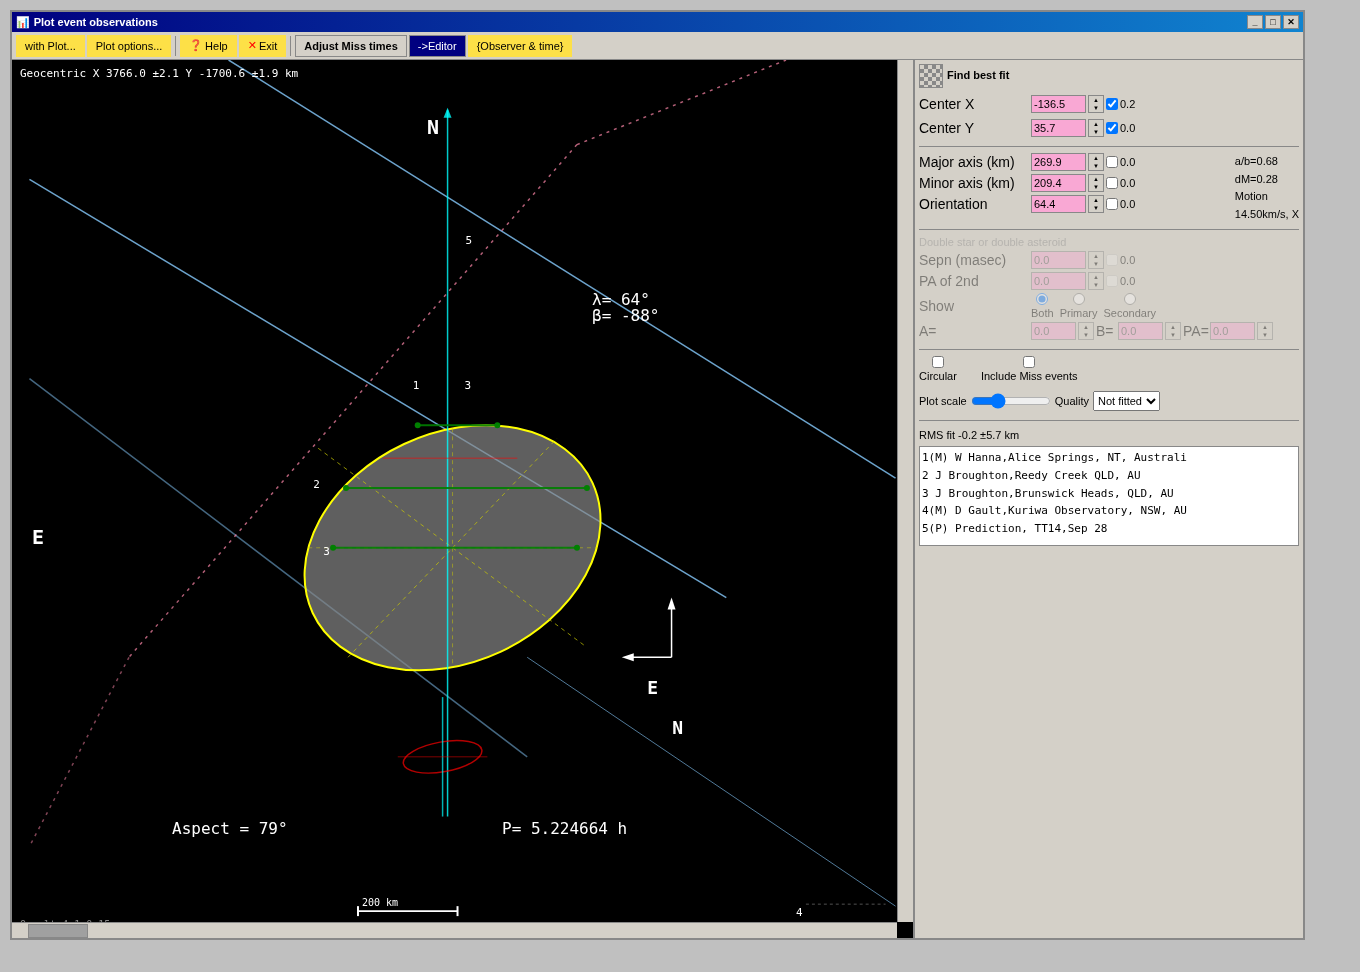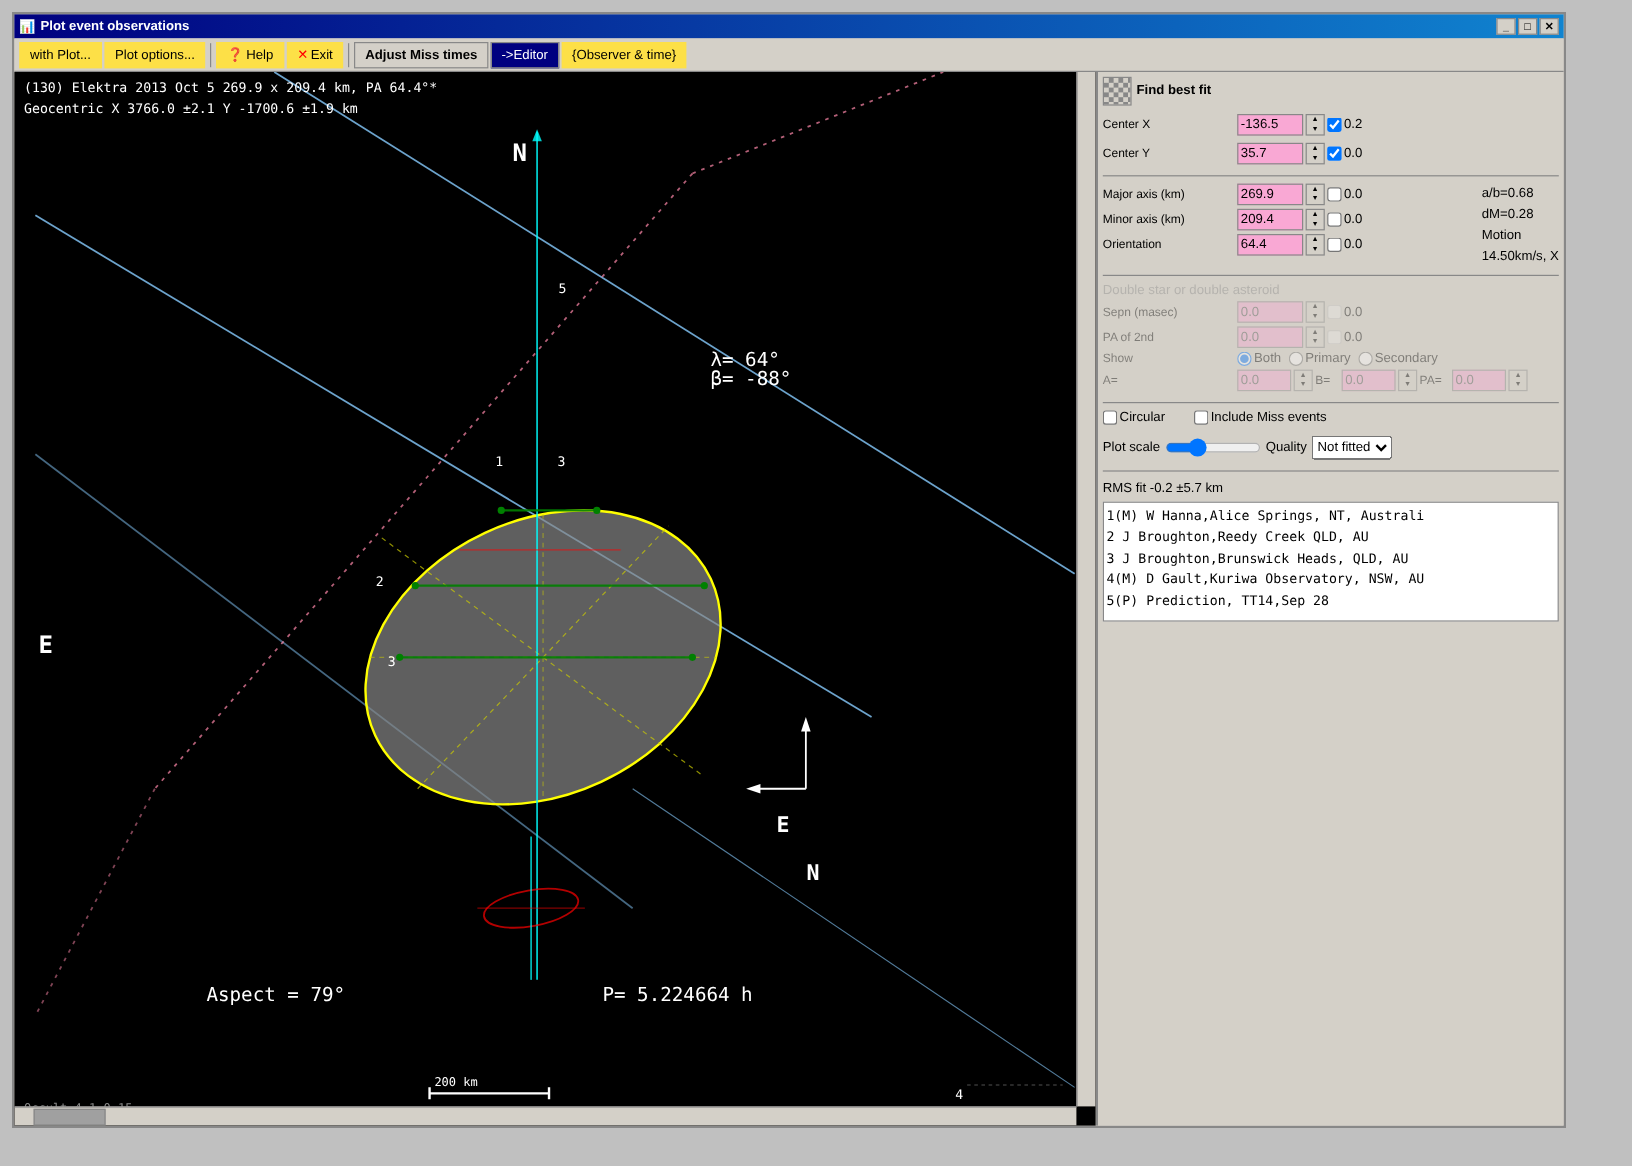--- a/index.html
+++ b/index.html
@@ -221,21 +221,21 @@
       flex-shrink: 0;
     }
 
     .form-row {
       display: flex;
       align-items: center;
       margin-bottom: 3px;
       gap: 2px;
     }
     .form-label {
-      font-size: 10px;
+      font-size: 14px;
       width: 110px;
       flex-shrink: 0;
     }
     .form-input {
       width: 55px;
       height: 18px;
       font-size: 11px;
       border: 1px solid #888;
       background: #f9a8d4;
       padding: 0 2px;
@@ -250,21 +250,21 @@
       cursor: pointer;
     }
     .spin-up, .spin-down {
       flex: 1;
       font-size: 6px;
       display: flex;
       align-items: center;
       justify-content: center;
       line-height: 1;
     }
-    .checkbox-label { display: flex; align-items: center; gap: 2px; font-size: 11px; }
+    .checkbox-label { display: flex; align-items: center; gap: 2px; font-size: 11px; flex-direction: column; }
     input[type=checkbox] { width: 12px; height: 12px; }
     .form-value { font-size: 11px; width: 35px; }
 
     .side-info {
       font-size: 11px;
       margin-left: 4px;
       line-height: 1.6;
     }
 
     .divider-h { height: 1px; background: #888; margin: 3px 0; }
@@ -413,21 +413,20 @@
         <text x="295" y="497" fill="white" font-size="11" font-family="monospace">3</text>
         <text x="385" y="330" fill="white" font-size="11" font-family="monospace">1</text>
         <text x="770" y="860" fill="white" font-size="11" font-family="monospace">4</text>
 
         <line x1="330" y1="855" x2="430" y2="855" stroke="white" stroke-width="2"></line>
         <line x1="330" y1="850" x2="330" y2="860" stroke="white" stroke-width="2"></line>
         <line x1="430" y1="850" x2="430" y2="860" stroke="white" stroke-width="2"></line>
       </svg>
 
       <div class="plot-info-top">
-        <div>(130) Elektra  2013 Oct 5  269.9 x 209.4 km, PA 64.4°*</div>
         <div>Geocentric X 3766.0 ±2.1  Y -1700.6 ±1.9 km</div>
       </div>
 
       <div class="plot-label-n-top">N</div>
       <div class="plot-label-e">E</div>
 
       <div class="plot-label-lambda">λ=  64°</div>
       <div class="plot-label-beta">β= -88°</div>
 
 

